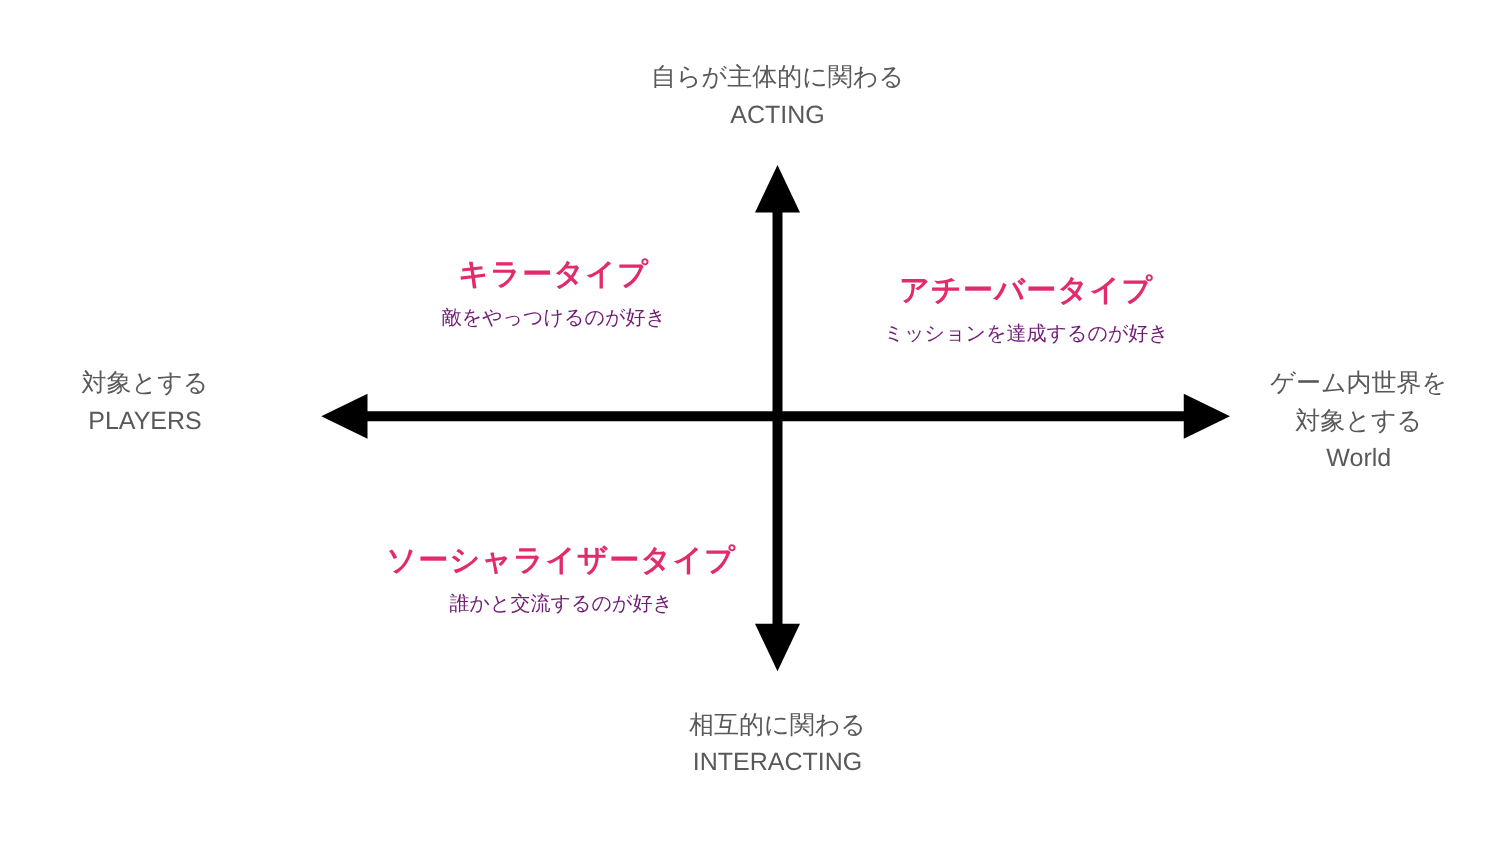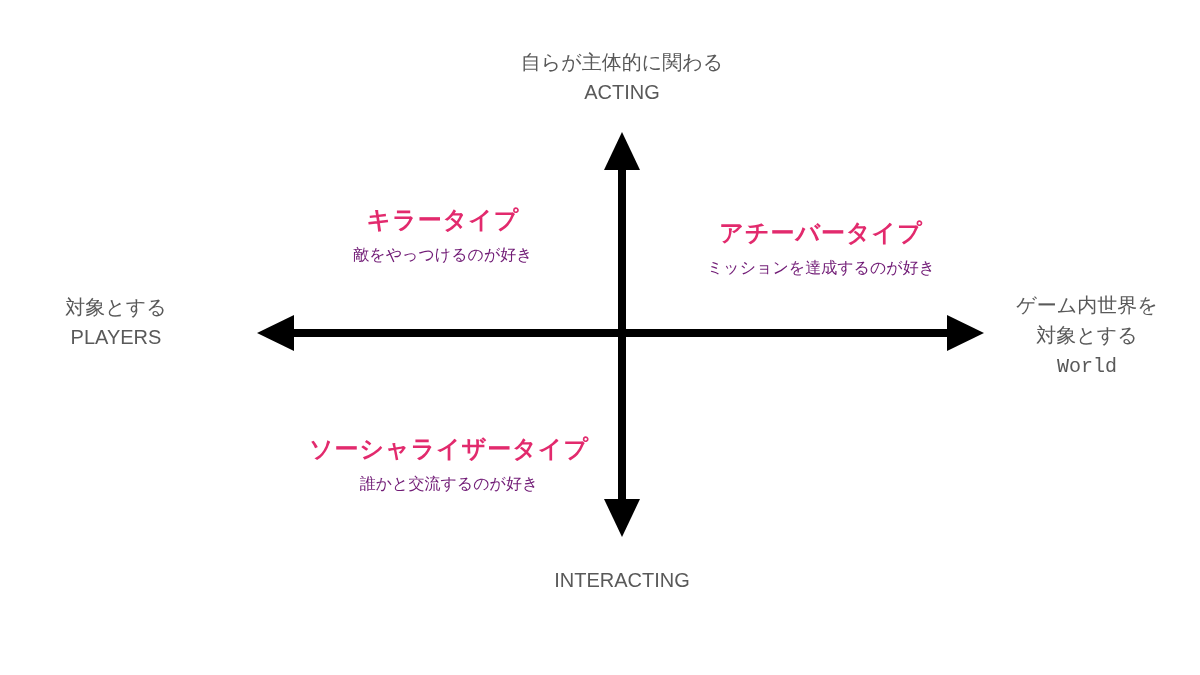--- a/index.html
+++ b/index.html
@@ -64,29 +64,30 @@
 
     <polygon points="622,537 604,499 640,499" fill="#000000"></polygon>
   </svg>
 
   <div class="axis-label" style="left:622px; top:47px;">
     <div>自らが主体的に関わる</div>
     <div>ACTING</div>
   </div>
 
   <div class="axis-label" style="left:622px; top:565px;">
+    <div>相互的に関わる</div>
     <div>INTERACTING</div>
   </div>
 
   <div class="axis-label" style="left:116px; top:292px;">
     <div>対象とする</div>
     <div>PLAYERS</div>
   </div>
 
-  <div class="axis-label" style="left:1087px; top:292px;font-family:Liberation Mono, monospace;">
+  <div class="axis-label" style="left:1087px; top:292px;">
     <div>ゲーム内世界を</div>
     <div>対象とする</div>
     <div>World</div>
   </div>
 
   <div class="quadrant" style="left:443px; top:206px;">
     <div class="quadrant-title">キラータイプ</div>
     <div class="quadrant-desc">敵をやっつけるのが好き</div>
   </div>
 

